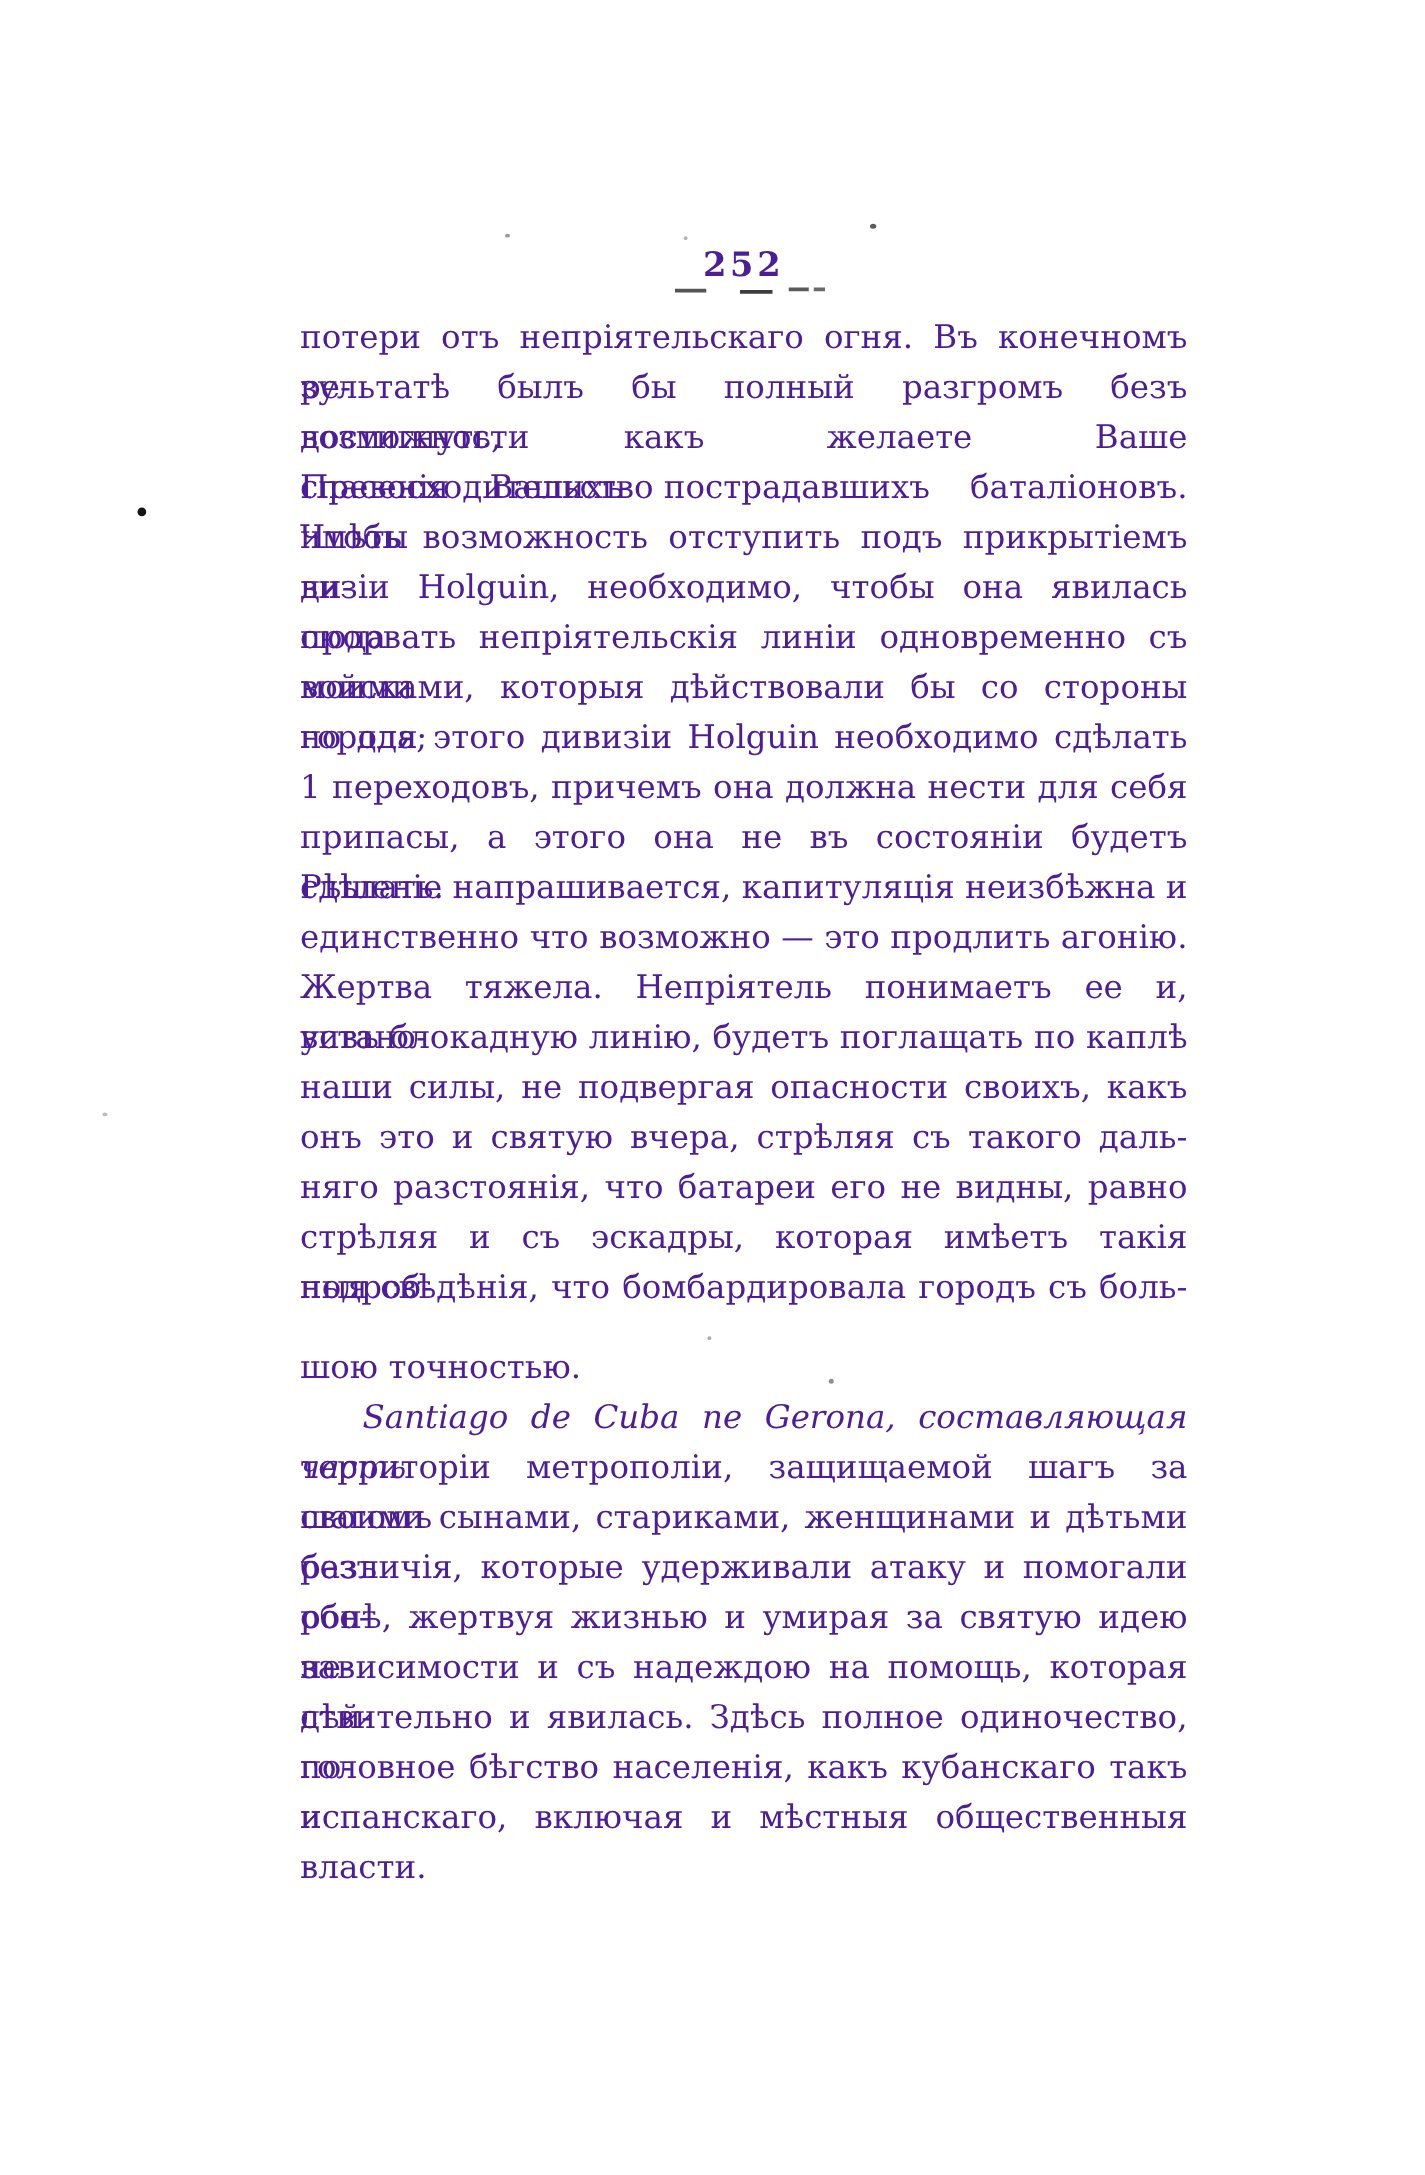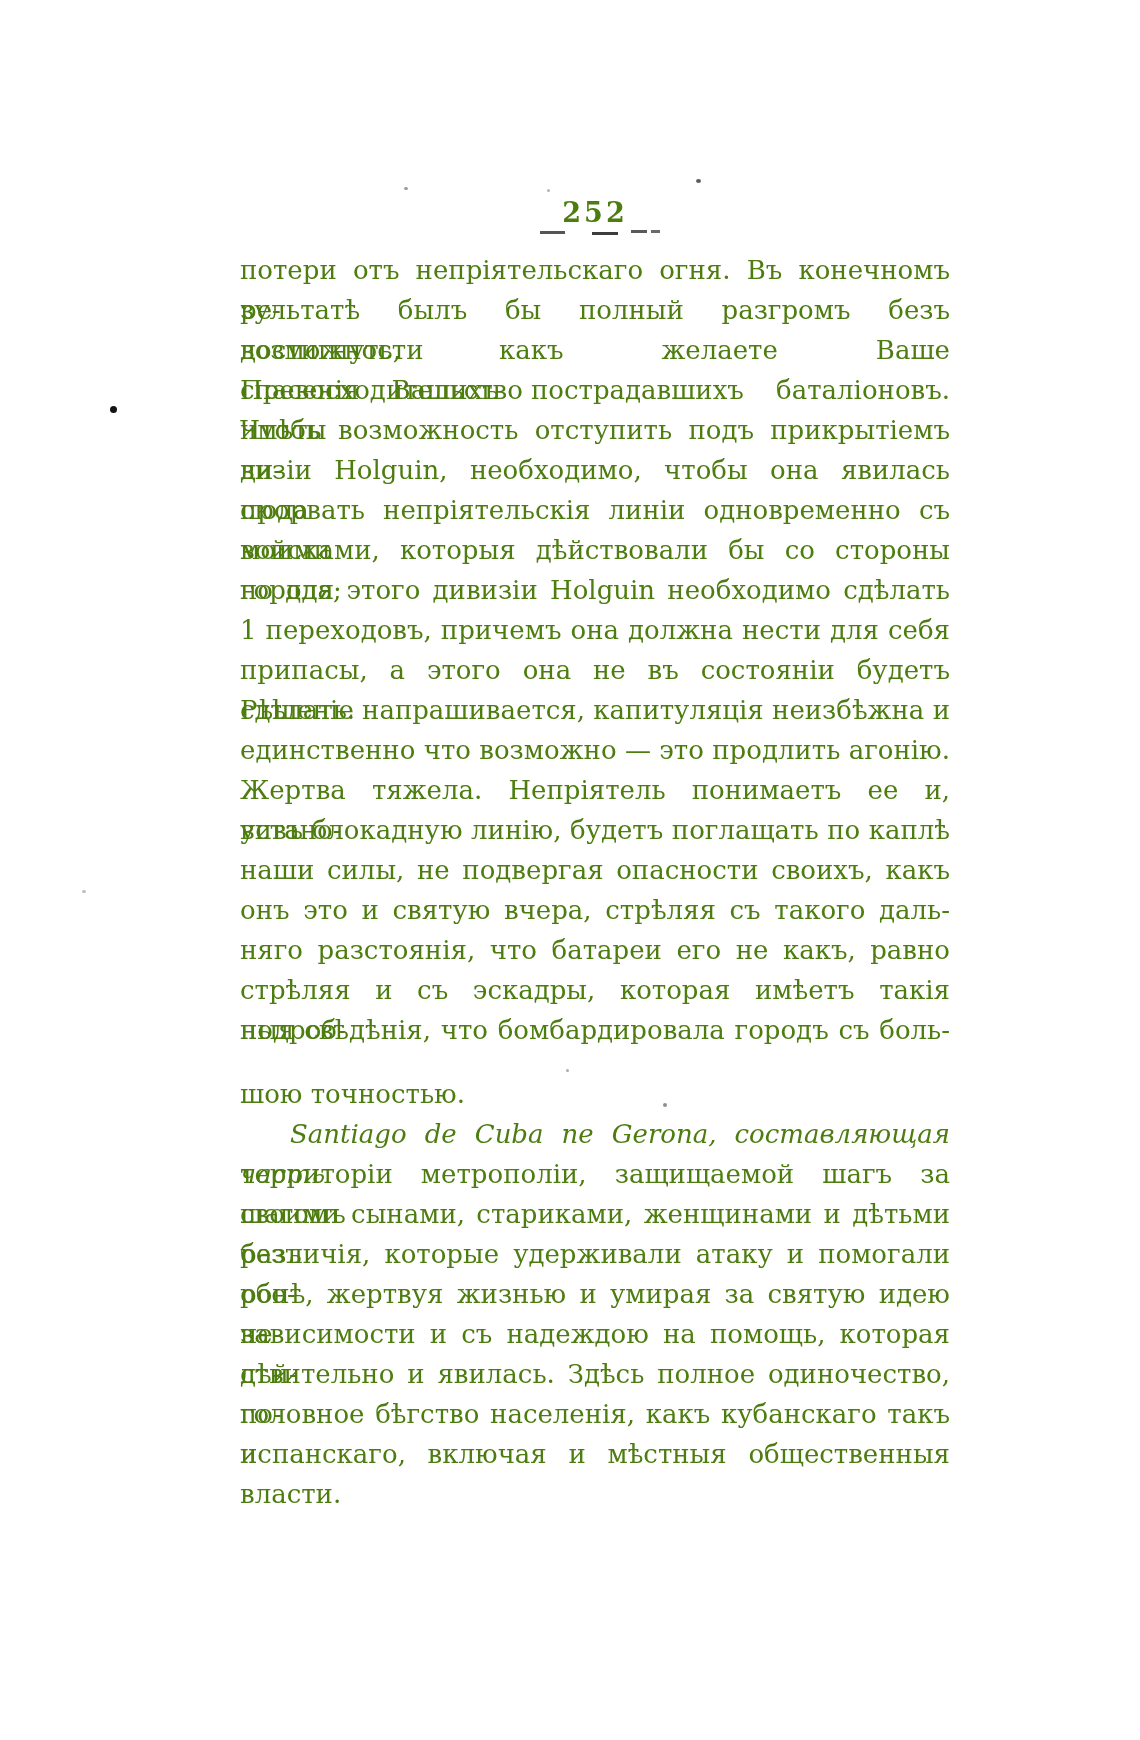--- a/index.html
+++ b/index.html
@@ -7,21 +7,21 @@
     padding: 0;
     background: #ffffff;
   }
   .page {
     position: relative;
     width: 1140px;
     height: 1740px;
     background: #ffffff;
     overflow: hidden;
     font-family: "DejaVu Serif", "Liberation Serif", serif;
-    color: #4d7c0f;
+    color: #4c1d95;
   }
   .page-number {
     position: absolute;
     top: 198px;
     left: 240px;
     width: 710px;
     text-align: center;
     font-size: 27px;
     font-weight: 600;
     letter-spacing: 3px;
@@ -93,21 +93,21 @@
       <div class="line">войсками, которыя дѣйствовали бы со стороны города;</div>
       <div class="line">но для этого дивизіи Holguin необходимо сдѣлать</div>
       <div class="line">1 переходовъ, причемъ она должна нести для себя</div>
       <div class="line">припасы, а этого она не въ состояніи будетъ сдѣлать.</div>
       <div class="line">Рѣшеніе напрашивается, капитуляція неизбѣжна и</div>
       <div class="line">единственно что возможно — это продлить агонію.</div>
       <div class="line">Жертва тяжела. Непріятель понимаетъ ее и, устано-</div>
       <div class="line">вивъ блокадную линію, будетъ поглащать по каплѣ</div>
       <div class="line">наши силы, не подвергая опасности своихъ, какъ</div>
       <div class="line">онъ это и святую вчера, стрѣляя съ такого даль-</div>
-      <div class="line">няго разстоянія, что батареи его не какъ, равно</div>
+      <div class="line">няго разстоянія, что батареи его не видны, равно</div>
       <div class="line">стрѣляя и съ эскадры, которая имѣетъ такія подроб-</div>
       <div class="line">ныя свѣдѣнія, что бомбардировала городъ съ боль-</div>
       <div class="line para-end">шою точностью.</div>
     </div>
 
     <div class="paragraph">
       <div class="line indent">Santiago de Cuba ne Gerona, составляющая часть</div>
       <div class="line">территоріи метрополіи, защищаемой шагъ за шагомъ</div>
       <div class="line">своими сынами, стариками, женщинами и дѣтьми безъ</div>
       <div class="line">различія, которые удерживали атаку и помогали обо-</div>

